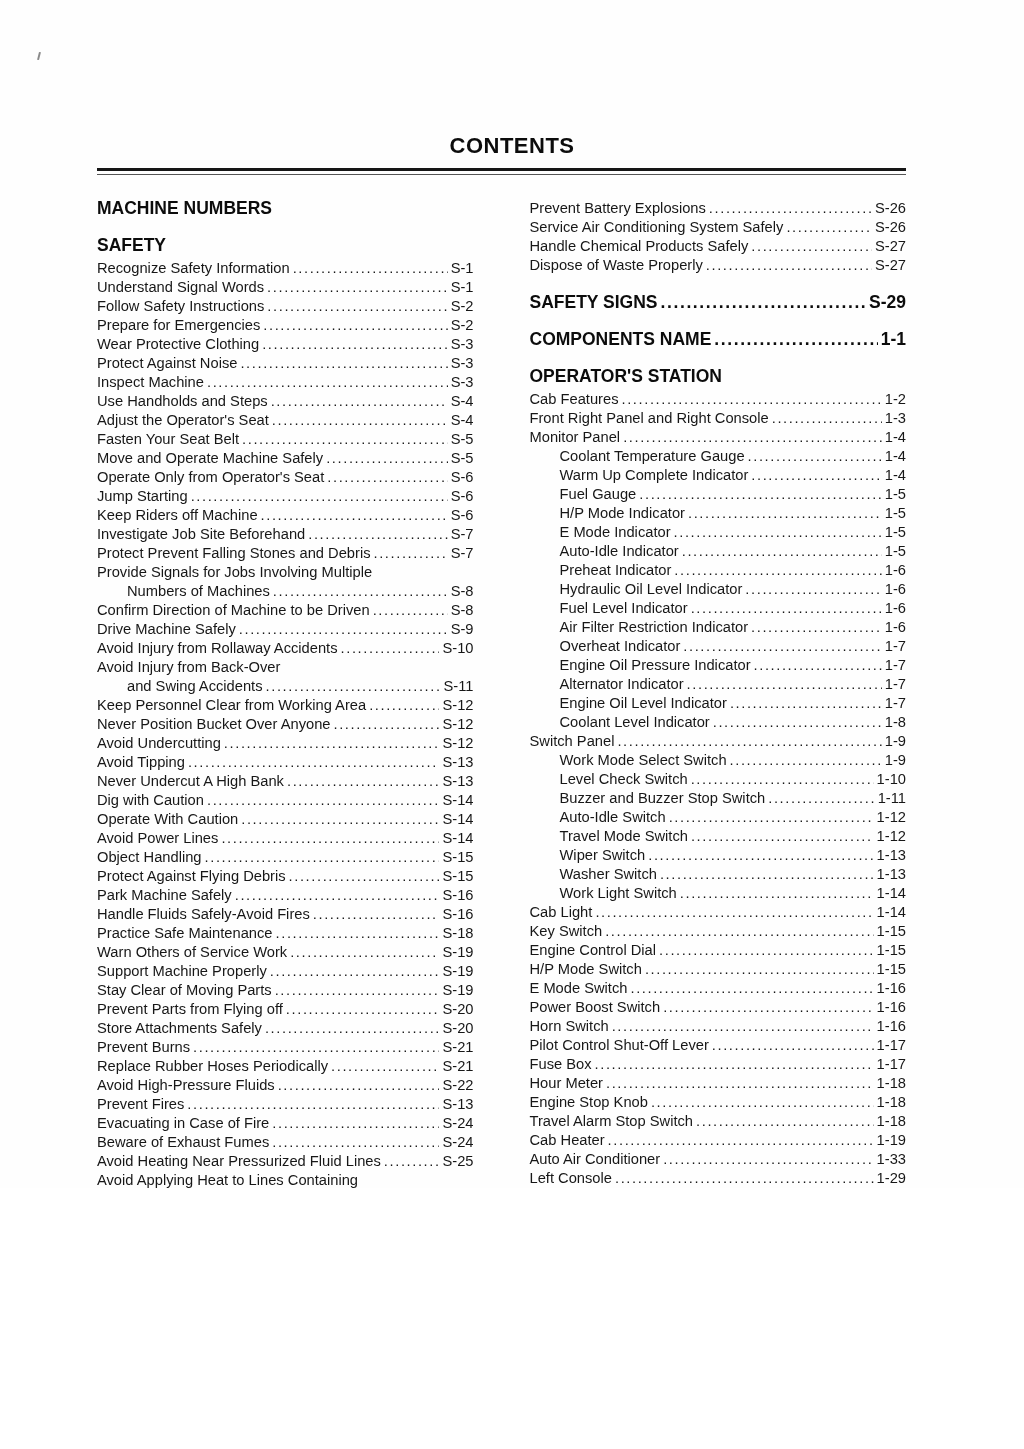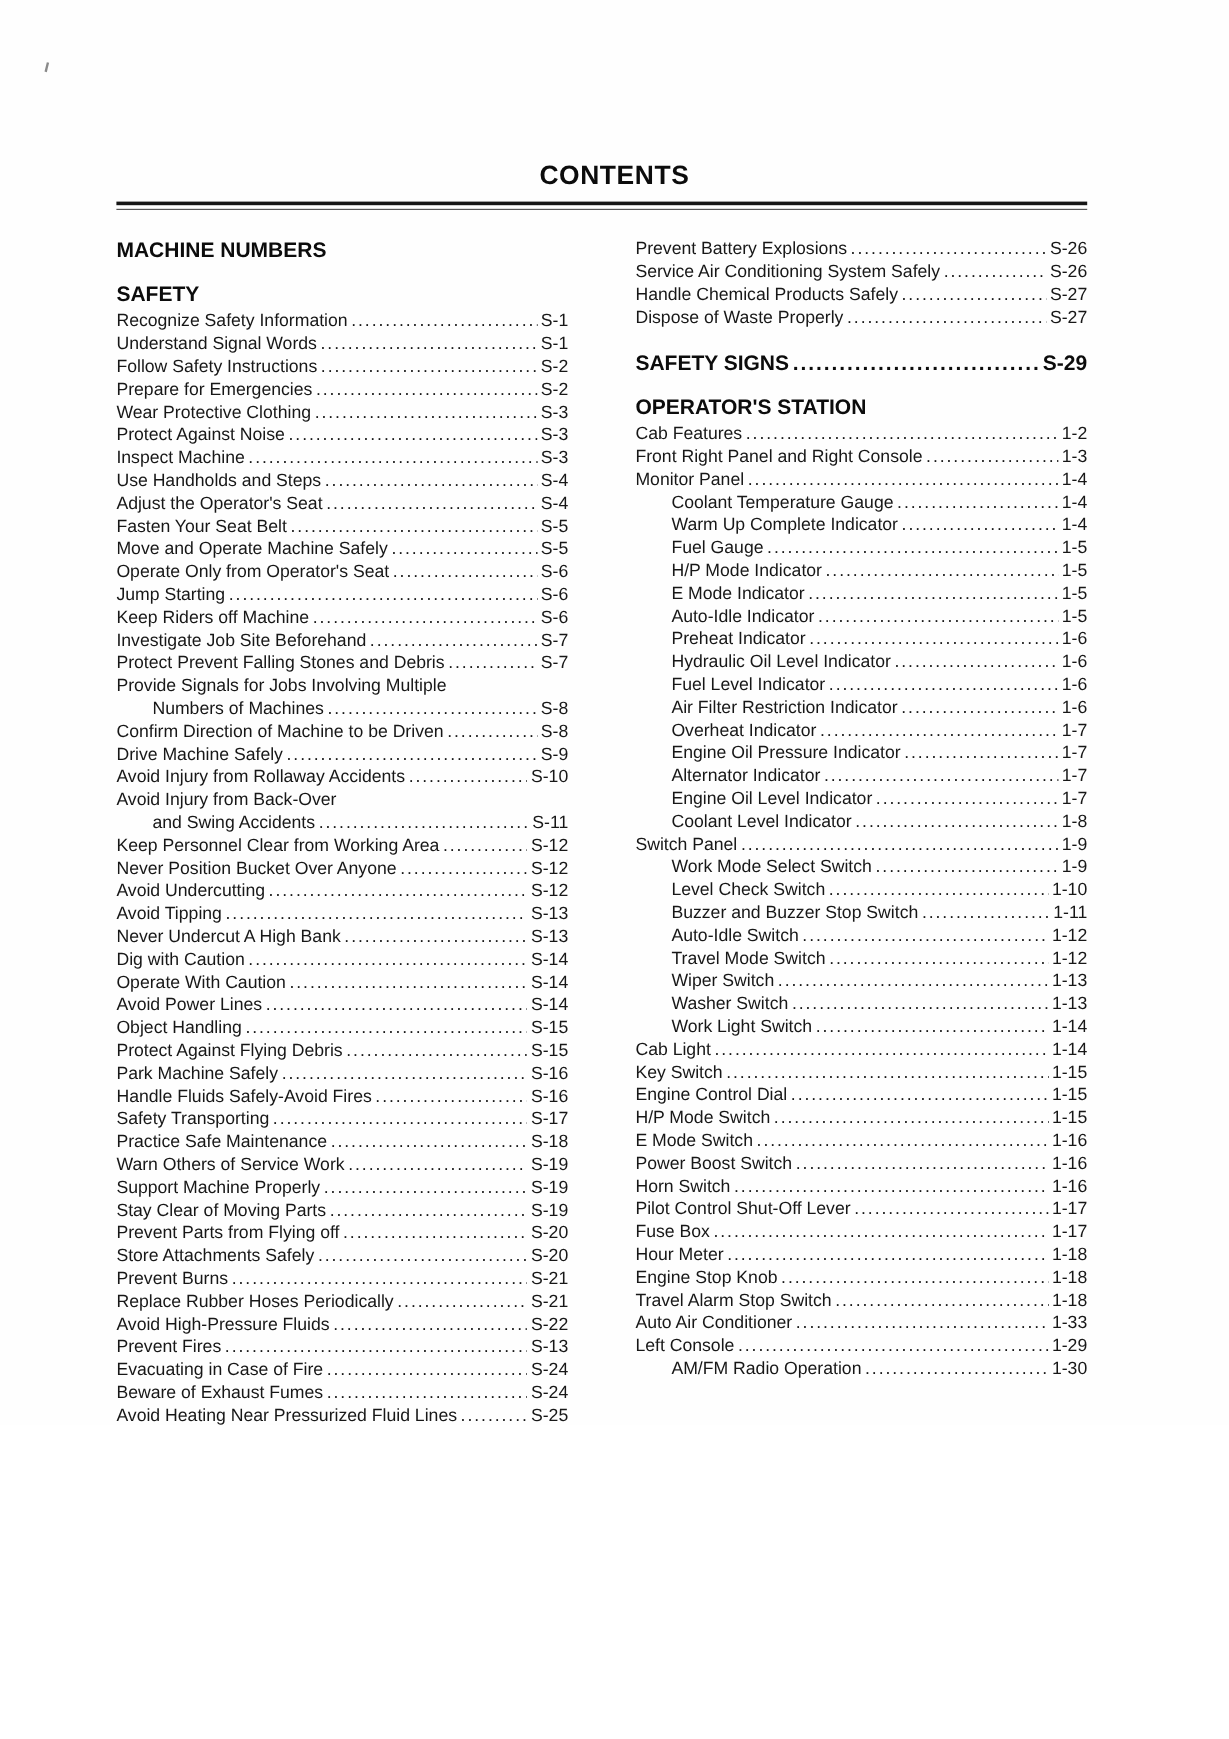--- a/index.html
+++ b/index.html
@@ -275,25 +275,20 @@
           <span class="label">Park Machine Safely</span>
           <span class="dots"></span>
           <span class="pagenum">S-16</span>
         </div>
         <div class="toc-entry">
           <span class="label">Handle Fluids Safely-Avoid Fires</span>
           <span class="dots"></span>
           <span class="pagenum">S-16</span>
         </div>
         <div class="toc-entry">
-          <span class="label">Safety Transporting</span>
-          <span class="dots"></span>
-          <span class="pagenum">S-17</span>
-        </div>
-        <div class="toc-entry">
           <span class="label">Practice Safe Maintenance</span>
           <span class="dots"></span>
           <span class="pagenum">S-18</span>
         </div>
         <div class="toc-entry">
           <span class="label">Warn Others of Service Work</span>
           <span class="dots"></span>
           <span class="pagenum">S-19</span>
         </div>
         <div class="toc-entry">
@@ -385,20 +380,25 @@
           <span class="label">Dispose of Waste Properly</span>
           <span class="dots"></span>
           <span class="pagenum">S-27</span>
         </div>
         <div class="toc-heading">
           <span class="label">SAFETY SIGNS</span>
           <span class="dots"></span>
           <span class="pagenum">S-29</span>
         </div>
         <div class="toc-heading">
+          <span class="label">COMPONENTS NAME</span>
+          <span class="dots"></span>
+          <span class="pagenum">1-1</span>
+        </div>
+        <div class="toc-heading">
           <span class="label">OPERATOR'S STATION</span>
         </div>
         <div class="toc-entry">
           <span class="label">Cab Features</span>
           <span class="dots"></span>
           <span class="pagenum">1-2</span>
         </div>
         <div class="toc-entry">
           <span class="label">Front Right Panel and Right Console</span>
           <span class="dots"></span>
@@ -581,20 +581,25 @@
         </div>
         <div class="toc-entry">
           <span class="label">Engine Stop Knob</span>
           <span class="dots"></span>
           <span class="pagenum">1-18</span>
         </div>
         <div class="toc-entry">
           <span class="label">Travel Alarm Stop Switch</span>
           <span class="dots"></span>
           <span class="pagenum">1-18</span>
+        </div>
+        <div class="toc-entry">
+          <span class="label">Cab Heater</span>
+          <span class="dots"></span>
+          <span class="pagenum">1-19</span>
         </div>
         <div class="toc-entry">
           <span class="label">Auto Air Conditioner</span>
           <span class="dots"></span>
           <span class="pagenum">1-33</span>
         </div>
         <div class="toc-entry">
           <span class="label">Left Console</span>
           <span class="dots"></span>
           <span class="pagenum">1-29</span>

